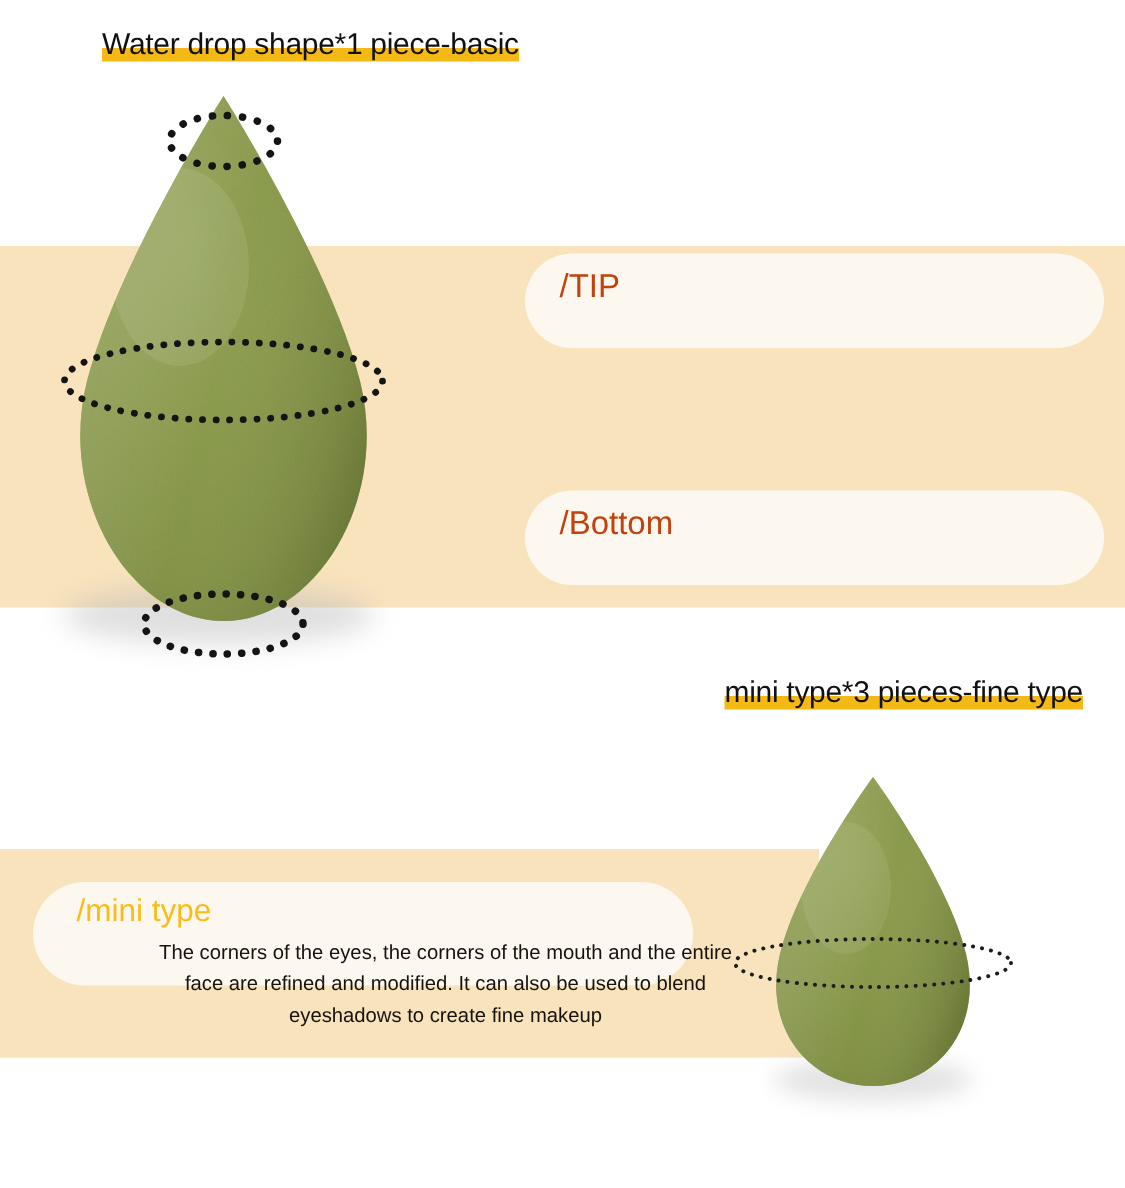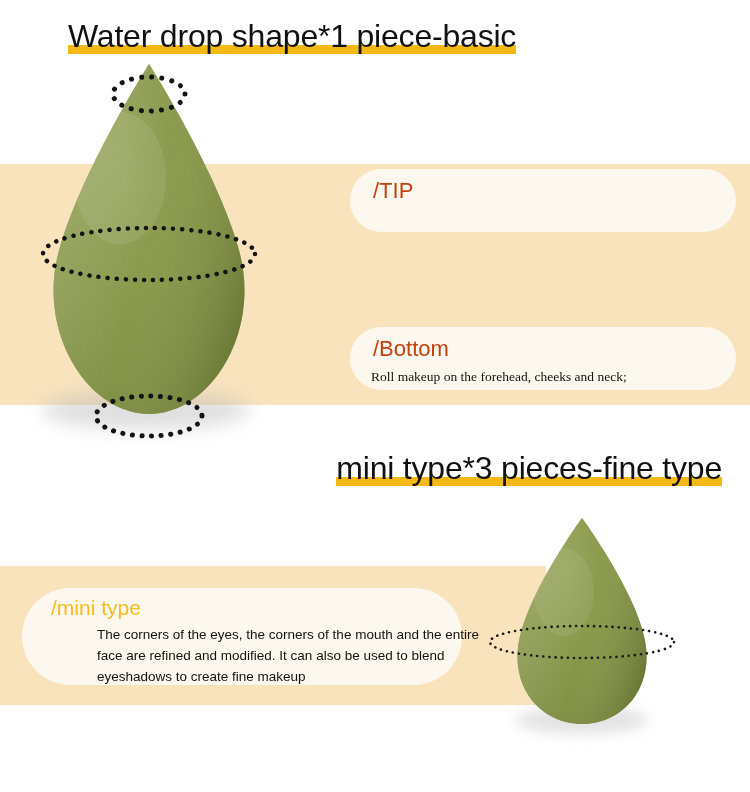--- a/index.html
+++ b/index.html
@@ -22,21 +22,21 @@
     inset: 0;
     width: 750px;
     height: 792px;
     background: #ffffff;
   }
 
   
   .section-title {
     position: absolute;
     font-family: "Liberation Sans", sans-serif;
-    font-size: 32px;
+    font-size: 20px;
     font-weight: 400;
     color: #111111;
     line-height: 1.05;
     white-space: nowrap;
     letter-spacing: -0.2px;
   }
   .section-title .title-ink {
     position: relative;
     z-index: 2;
     display: inline-block;
@@ -116,24 +116,25 @@
   #card-tip .card-body    { left: 6px;  top: 41px; }
   #card-curved .card-body { left: 1px;  top: 41px; }
   #card-bottom .card-body { left: 21px; top: 41px; }
 
   
   #card-mini {
     position: absolute;
     left: 22px;
     top: 588px;
     width: 440px;
-    height: 97px;
+    height: 69px;
     background: #fdf8ef;
     border-radius: 999px;
     box-sizing: border-box;
+    text-align: center;
   }
   #card-mini .card-head {
     position: absolute;
     left: 29px;
     top: 9px;
     color: #f9bc19;
     font-family: "Liberation Sans", sans-serif;
     font-size: 21px;
     line-height: 1;
     white-space: nowrap;
@@ -244,21 +245,20 @@
     </svg>
   </div>
 
   <div class="info-card" id="card-tip">
     <div class="card-head">/TIP</div>
   </div>
 
 
   <div class="info-card" id="card-bottom">
     <div class="card-head">/Bottom</div>
-    <div class="card-body">Roll makeup on the forehead, cheeks and neck;</div>
   </div>
 
   <div class="section-title" id="title-mini">
     <span class="title-bar"></span>
     <span class="title-ink">mini type*3 pieces-fine type</span>
   </div>
 
   <div class="sponge-wrap" id="sponge-mini">
     <svg viewBox="0 0 168 218" xmlns="http://www.w3.org/2000/svg">
       <defs>

